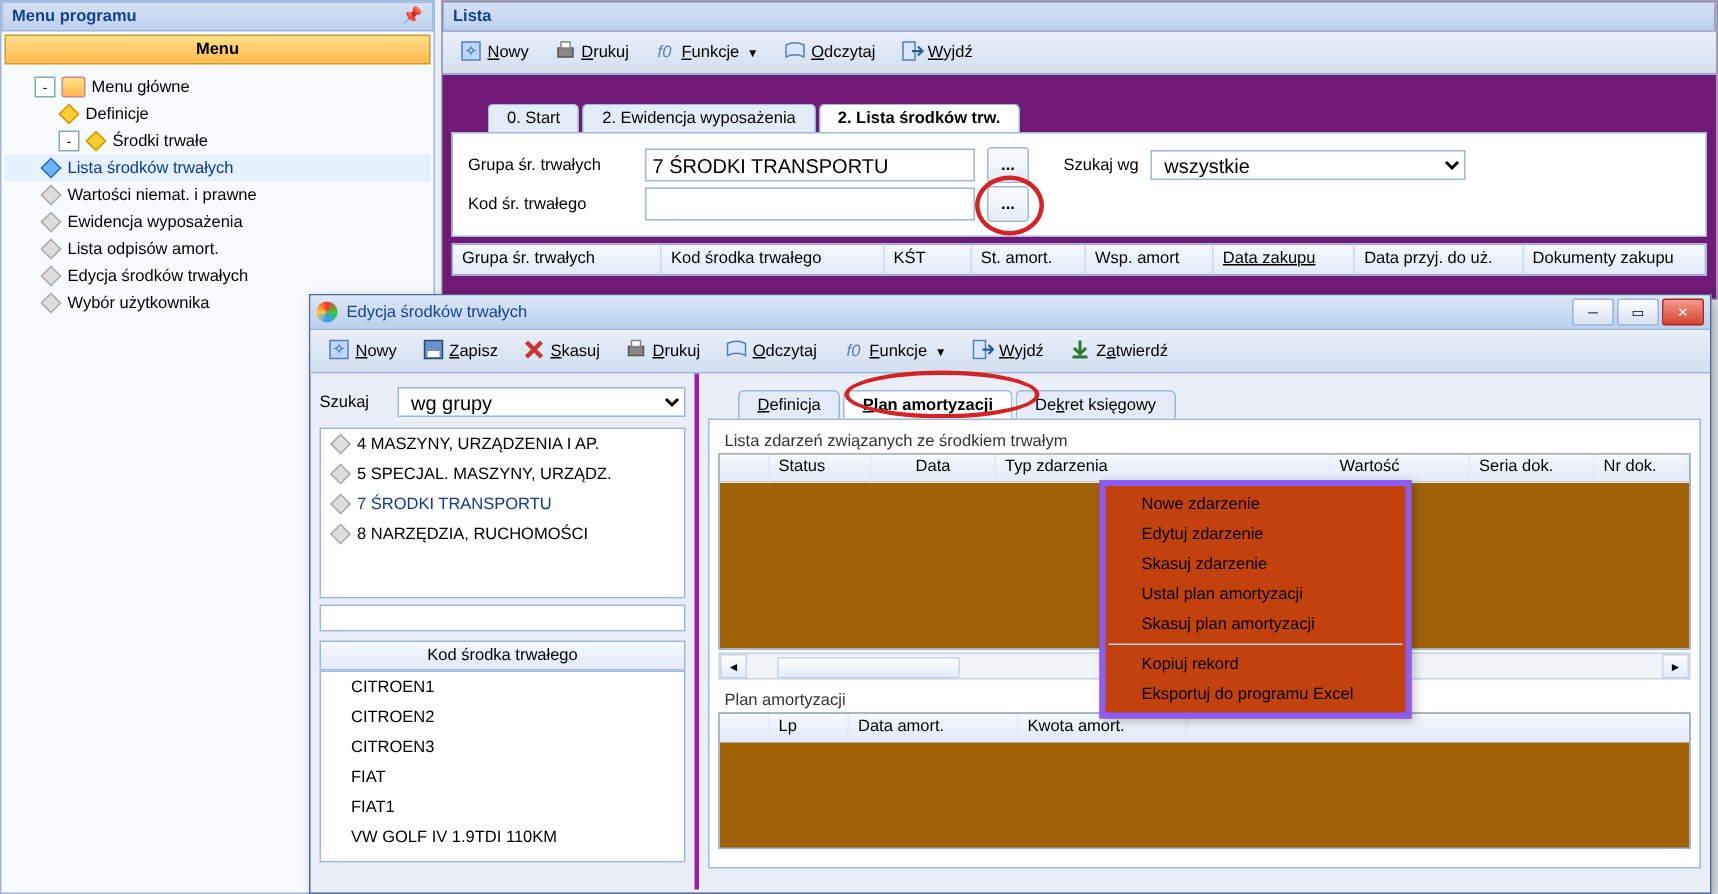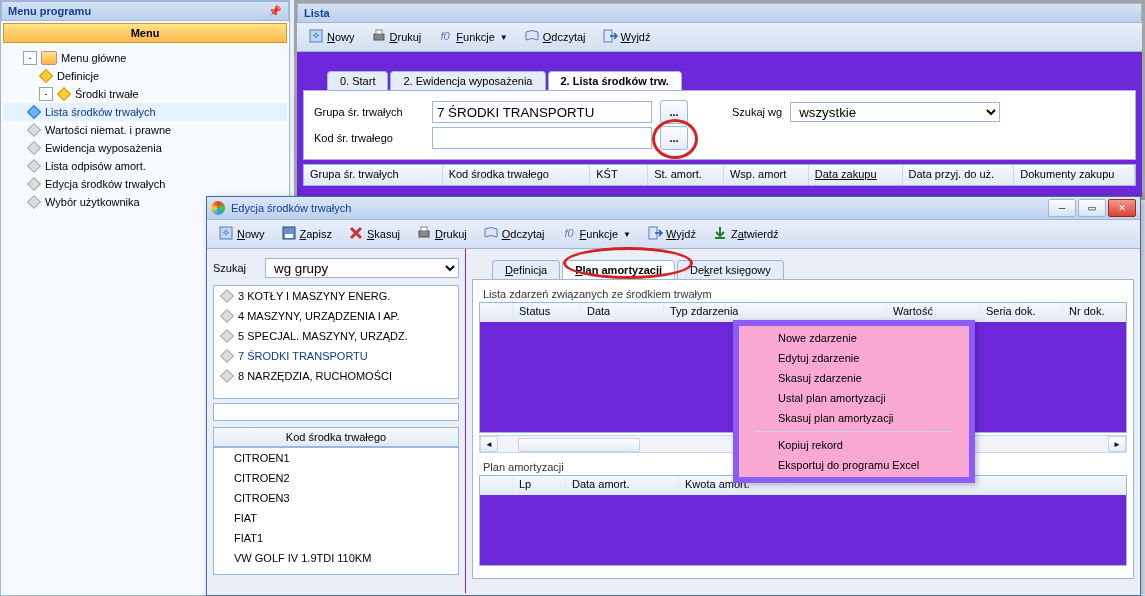--- a/index.html
+++ b/index.html
@@ -10,21 +10,21 @@
 .tree{padding:4px 2px}
 .tree-row{display:flex;align-items:center;height:18px;padding-left:4px;white-space:nowrap}
 .tree-row.sel{background:#e5f1ff;color:#0a3a8f}
 .exp{width:12px;height:12px;border:1px solid #8aa;display:inline-flex;align-items:center;justify-content:center;margin-right:4px;font-size:9px;background:#fff;line-height:1}
 .ico-folder{width:14px;height:12px;background:linear-gradient(#ffe28a,#ffb84d);border:1px solid #c88;margin-right:4px;border-radius:2px}
 .ico-diamond{width:8px;height:8px;transform:rotate(45deg);margin:0 6px 0 2px}
 .ico-yellow{background:#ffcc33;border:1px solid #cc9900}
 .ico-blue{background:#6db3ff;border:1px solid #2a6fb5}
 .ico-gray{background:#ddd;border:1px solid #aaa}
 .ind1{padding-left:20px}.ind2{padding-left:36px}.ind3{padding-left:24px}
-.right-panel{position:absolute;left:294px;top:0;right:0;height:200px;border:3px solid #a3a3a3;box-sizing:border-box;background:#6d28d9}
+.right-panel{position:absolute;left:294px;top:0;right:0;height:200px;border:1px solid #a3a3a3;box-sizing:border-box;background:#701a75}
 .toolbar{background:linear-gradient(#e8eff9,#d3e0f1);border-bottom:1px solid #9bb7dd;height:28px;display:flex;align-items:center;padding:0 4px;gap:2px}
 .tbtn{display:flex;align-items:center;gap:3px;padding:2px 6px;border:1px solid transparent;border-radius:3px;cursor:pointer}
 .tbtn svg{width:16px;height:16px}
 .dd{font-size:8px;margin-left:2px}
 .tabs{display:flex;align-items:flex-end;height:24px;padding-left:30px;margin-top:14px}
 .tab{border:1px solid #9bb7dd;border-bottom:none;border-radius:4px 4px 0 0;padding:3px 12px;margin-right:2px;background:#e4ecf7;cursor:pointer}
 .tab.active{background:#fff;font-weight:bold}
 .form{background:#fff;border:1px solid #9bb7dd;margin:0 6px;padding:8px 10px}
 .frow{display:flex;align-items:center;height:26px;gap:8px}
 .frow label{display:inline-block}
@@ -33,32 +33,32 @@
 .select{border:1px solid #9bb7dd;height:20px;padding:1px 4px;background:#fff}
 .grid-hdr{display:flex;border:1px solid #9bb7dd;margin:4px 6px 0;background:linear-gradient(#f5f9ff,#e1eaf6);height:20px}
 .gh{border-right:1px solid #ccd9eb;padding:3px 6px;overflow:hidden;white-space:nowrap}
 
 .dlg{position:absolute;left:206px;top:196px;width:933px;height:398px;border:1px solid #4a6a99;background:#eaeef7;box-shadow:3px 3px 8px rgba(0,0,0,.3)}
 .dlg-title{height:22px;background:linear-gradient(#dbe7f7,#bcd0ec);display:flex;align-items:center;padding:0 4px;border-bottom:1px solid #9bb7dd}
 .dlg-title .t{flex:1;color:#15428b}
 .win-btn{width:26px;height:16px;margin-left:2px;border:1px solid #9bb7dd;border-radius:2px;background:linear-gradient(#fdfdff,#d6e2f3);display:inline-flex;align-items:center;justify-content:center;font-size:9px;cursor:pointer}
 .win-btn.close{background:linear-gradient(#f39a8f,#d6452f);border-color:#a22;color:#fff}
 .dlg-body{display:flex;height:344px}
-.dlg-left{width:300px;padding:6px;border-right:1px solid #a21caf}
+.dlg-left{width:300px;padding:6px;border-right:3px solid #a21caf}
 .dlg-right{flex:1;padding:6px;position:relative}
 .list-box{border:1px solid #9bb7dd;background:#fff;overflow:auto}
 .list-row{padding:2px 6px;display:flex;align-items:center;height:16px;cursor:pointer}
 .list-row.sel{color:#0a3a8f}
 .list-hdr{background:linear-gradient(#f5f9ff,#e1eaf6);border:1px solid #9bb7dd;text-align:center;padding:3px;margin-top:6px}
 .small-tabs{display:flex;align-items:flex-end;height:24px;margin-left:20px}
 .ring{position:absolute;border:3px solid #d42323;border-radius:50%;pointer-events:none}
-.ctx{position:absolute;border:6px solid #8b5cf6;background:#f9a8d4;box-shadow:2px 2px 6px rgba(0,0,0,.25);padding:2px 15px;width:200px}
+.ctx{position:absolute;border:4px solid #8b5cf6;background:#c2410c;box-shadow:2px 2px 6px rgba(0,0,0,.25);padding:2px 0;width:200px}
 .ctx-item{padding:4px 24px;cursor:pointer}
 .ctx-sep{height:1px;background:#c9d6e8;margin:3px 2px}
-.mini-grid{border:1px solid #9bb7dd;background:#6d28d9;margin-top:2px}
+.mini-grid{border:1px solid #9bb7dd;background:#a16207;margin-top:2px}
 .mini-grid .row{display:flex;border-bottom:1px solid #e1eaf6;height:18px}
 .mini-grid .hdrrow{background:linear-gradient(#f5f9ff,#e1eaf6);font-weight:normal}
 .cell{border-right:1px solid #e1eaf6;padding:2px 6px;overflow:hidden;white-space:nowrap}
 .section-lbl{color:#333;margin:2px 0 2px 4px}
 .hscroll{height:16px;border:1px solid #c9d6e8;background:#f0f3f8;margin-top:2px;display:flex;align-items:center}
 .hs-btn{width:16px;height:14px;border:1px solid #c9d6e8;background:linear-gradient(#fdfdff,#e4ecf7);display:inline-flex;align-items:center;justify-content:center;font-size:8px}
 .hs-track{flex:1;height:14px;position:relative}
 .hs-thumb{position:absolute;left:20px;width:120px;height:12px;top:1px;border:1px solid #c9d6e8;background:linear-gradient(#fdfdff,#e4ecf7);border-radius:2px}
 u.acc{text-decoration:underline}
 </style>
@@ -154,21 +154,21 @@
   <div class="tabs" id="tabs1">
       <div class="tab">0. Start</div>
       <div class="tab">2. Ewidencja wyposażenia</div>
       <div class="tab active">2. Lista środków trw.</div>
     </div>
   <div class="form">
     <div class="frow">
       <label style="width:110px">Grupa śr. trwałych</label>
       <input class="input" style="width: 210px;" value="7 ŚRODKI TRANSPORTU">
       <span class="btn-dots">...</span>
-      <label style="margin-left:36px">Szukaj wg</label>
+      <label style="margin-left:15px">Szukaj wg</label>
       <select class="select" style="width:210px"><option>wszystkie</option></select>
     </div>
     <div class="frow" style="position:relative">
       <label style="width:110px">Kod śr. trwałego</label>
       <input class="input" style="width: 210px;" value="">
       <span class="btn-dots">...</span>
       <span class="ring" style="left:338px;top:-6px;width:40px;height:34px"></span>
     </div>
   </div>
   <div class="grid-hdr" id="gh1">
@@ -249,24 +249,20 @@
     </div>
   <div class="dlg-body">
     <div class="dlg-left">
       <div class="frow">
         <label style="width:44px">Szukaj</label>
         <select class="select" style="flex:1"><option>wg grupy</option></select>
       </div>
       <div class="list-box" id="grp-list" style="height:112px;margin-top:4px">
           <div class="list-row">
             <span class="ico-diamond ico-gray"></span>
-            <span>3 KOTŁY I MASZYNY ENERG.</span>
-          </div>
-          <div class="list-row">
-            <span class="ico-diamond ico-gray"></span>
             <span>4 MASZYNY, URZĄDZENIA I AP.</span>
           </div>
           <div class="list-row">
             <span class="ico-diamond ico-gray"></span>
             <span>5 SPECJAL. MASZYNY, URZĄDZ.</span>
           </div>
           <div class="list-row sel">
             <span class="ico-diamond ico-gray"></span>
             <span>7 ŚRODKI TRANSPORTU</span>
           </div>
@@ -304,21 +300,21 @@
           <div class="tab active"><u class="acc">P</u>lan amortyzacji</div>
           <div class="tab">De<u class="acc">k</u>ret księgowy</div>
         </div>
       <span class="ring" style="left:97px;top:-2px;width:124px;height:26px"></span>
       <div style="border:1px solid #9bb7dd;background:#fff;padding:6px;height:300px;box-sizing:border-box;position:relative">
         <div class="section-lbl">Lista zdarzeń związanych ze środkiem trwałym</div>
         <div class="mini-grid">
           <div class="row hdrrow" id="evh">
               <div class="cell" style="width: 20px;"></div>
               <div class="cell" style="width: 55px;">Status</div>
-              <div class="cell" style="width: 70px;">Data</div>
+              <div class="cell" style="width: 70px; text-align: center;">Data</div>
               <div class="cell" style="width: 210px;">Typ zdarzenia</div>
               <div class="cell" style="width: 80px;">Wartość</div>
               <div class="cell" style="width: 70px;">Seria dok.</div>
               <div class="cell" style="width: 50px;">Nr dok.</div>
             </div>
           <div style="height:110px"></div>
         </div>
         <div class="hscroll">
           <span class="hs-btn">◄</span>
           <div class="hs-track">

